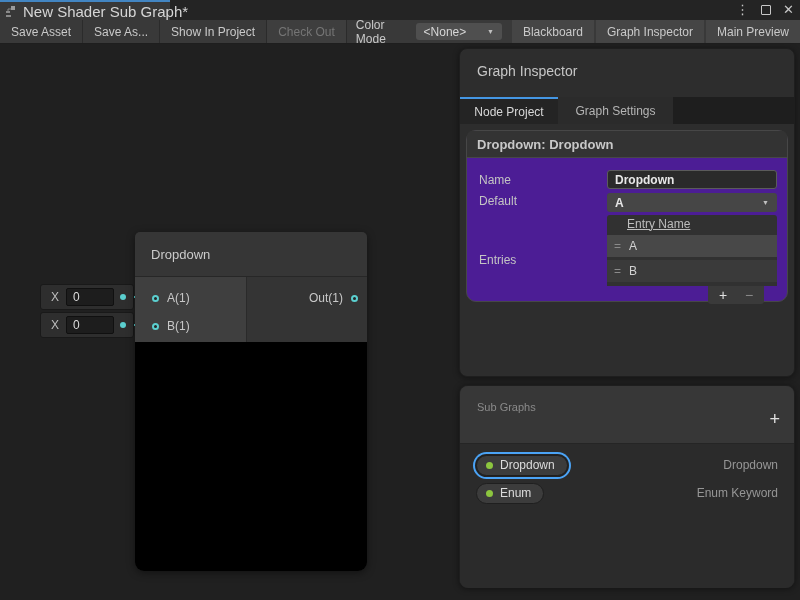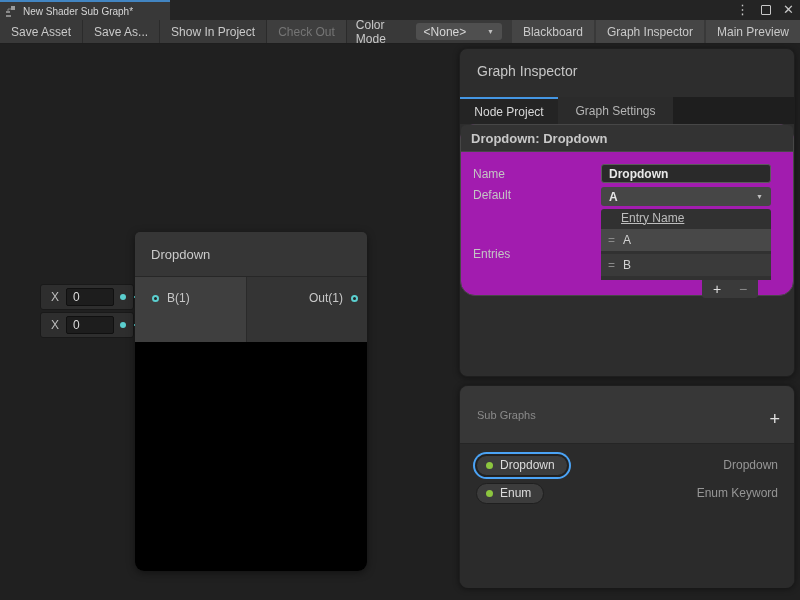--- a/index.html
+++ b/index.html
@@ -4,21 +4,21 @@
 <style>
   * { box-sizing: border-box; margin: 0; padding: 0; }
   html,body { width:800px; height:600px; background:#181818; }
   body { font-family:"Liberation Sans", sans-serif; -webkit-font-smoothing:antialiased; }
   .screen { position:relative; width:800px; height:600px; background:#202020; overflow:hidden; }
 
   
   .titlebar { position:absolute; top:0; left:0; right:0; height:20px; background:#242424; }
   .doc-tab { position:absolute; left:0; top:0; width:170px; height:20px; background:#383838;
              border-top:2px solid #4285C2; display:flex; align-items:center; gap:5px; padding-left:5px; }
-  .doc-tab-title { font-size:10px; color:#D6D6D6; white-space:nowrap; }
+  .doc-tab-title { font-size:15px; color:#D6D6D6; white-space:nowrap; }
   .win-controls { position:absolute; right:6px; top:0; height:20px; display:flex; align-items:center; gap:12px; }
   .wc { color:#C8C8C8; font-size:13px; line-height:20px; cursor:default; }
   .wc-max { width:10px; height:10px; border:1.5px solid #C8C8C8; border-radius:1px; }
 
   
   .toolbar { position:absolute; top:20px; left:0; right:0; height:24px; background:#393939;
              border-bottom:1px solid #1E1E1E; display:flex; align-items:stretch; font-size:12px; color:#C9C9C9; }
   .tb-btn { display:flex; align-items:center; padding:0 11px; border-right:1px solid #2B2B2B; white-space:nowrap; }
   .tb-btn.disabled { color:#757575; background:#3E3E3E; }
   .tb-spacer { flex:1; }
@@ -56,21 +56,21 @@
            border-radius:8px; box-shadow:0 1px 6px rgba(0,0,0,.45); }
   .panel-gi { top:48px; height:329px; }
   .panel-bb { top:385px; height:203px; }
 
   .gi-title { padding:14px 0 0 17px; font-size:14px; color:#C6C6C6; height:48px; }
   .gi-tabs { height:27px; background:#1E1E1E; display:flex; }
   .gi-tab { display:flex; align-items:center; justify-content:center; font-size:12px; }
   .gi-tab.active { width:98px; background:#242424; border-top:2px solid #4496E3; color:#D8D8D8; }
   .gi-tab.inactive { width:115px; background:#2B2B2B; color:#B5B5B5; }
 
-  .gi-section { border:1px solid #474747; border-radius:15px; height:172px; background:#a21caf; }
+  .gi-section { margin:6px; border:1px solid #474747; border-radius:10px; height:172px; background:#4c1d95; }
   .gi-section-bar { height:27px; background:#333333; border-bottom:1px solid #474747; border-radius:5px 5px 0 0;
                     display:flex; align-items:center; padding-left:10px; font-size:13px; font-weight:bold; color:#C8C8C8; }
   .gi-fields { padding:12px 0 0 12px; }
   .f-row { display:flex; margin-bottom:1px; }
   .f-label { width:128px; font-size:12px; color:#C4C4C4; line-height:20px; }
   .f-ctrl { width:170px; }
   .txt-input { height:19px; background:#2A2A2A; border:1px solid #5B5B5B; border-radius:3px;
                display:flex; align-items:center; padding-left:7px; font-size:12px; font-weight:bold; color:#E8E8E8; }
   .sel-input { height:19px; background:#464646; border-radius:3px; display:flex; align-items:center;
                padding:0 8px; font-size:12px; font-weight:bold; color:#E6E6E6; margin-top:2px; }
@@ -85,21 +85,21 @@
   .ef-box { width:56px; height:18px; margin-right:13px; background:#3A3A3A; border-radius:0 0 3px 3px;
             display:flex; align-items:center; justify-content:center; }
   .ef-btn { width:26px; text-align:center; font-size:14px; line-height:18px; }
   .ef-add { color:#E0E0E0; }
   .ef-remove { color:#8C8C8C; }
 
   
   .bb-header { position:relative; background:#373737; border-radius:8px 8px 0 0; border-bottom:1px solid #252525;
                padding:11px 16px 10px 17px; height:58px; }
   .bb-title { font-size:14px; color:#D8D8D8; }
-  .bb-sub { font-size:11px; color:#8A8A8A; margin-top:12px; }
+  .bb-sub { font-size:11px; color:#8A8A8A; margin-top:4px; }
   .bb-add { position:absolute; right:14px; top:24px; font-size:18px; color:#E0E0E0; line-height:18px; }
   .bb-body { padding:7px 8px 0 8px; background:#2B2B2B; border-radius:0 0 8px 8px; height:144px; }
   .bb-row { height:28px; display:flex; align-items:center; padding:0 8px; }
   .pill { display:inline-flex; align-items:center; gap:7px; height:21px; padding:0 12px 0 9px;
           background:#3C3C3C; border:1px solid #1F1F1F; border-radius:11px; font-size:12px; color:#DCDCDC; }
   .pill.sel { box-shadow:0 0 0 1px #232323, 0 0 0 3px #4BA3F5; }
   .pill-dot { width:7px; height:7px; border-radius:50%; background:#8DC63F; }
   .bb-type { margin-left:auto; font-size:12px; color:#969696; }
 
   
@@ -158,20 +158,24 @@
       <span class="valbox">0</span>
       <span class="wdot"></span>
     </div>
 
     <div class="node">
       <div class="node-header">
         <span>Dropdown</span>
       </div>
       <div class="node-body">
         <div class="node-in-col">
+          <div class="port-row">
+            <span class="port-circle"></span>
+            <span class="port-label">A(1)</span>
+          </div>
           <div class="port-row">
             <span class="port-circle"></span>
             <span class="port-label">B(1)</span>
           </div>
         </div>
         <div class="node-out-col">
           <div class="port-row out">
             <span class="port-label">Out(1)</span>
             <span class="port-circle"></span>
           </div>

